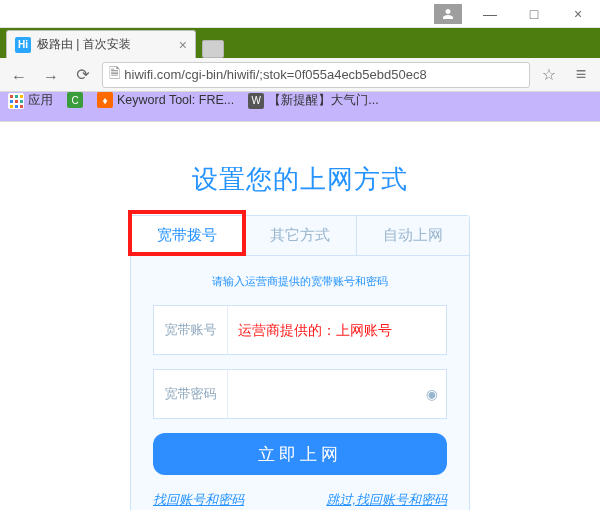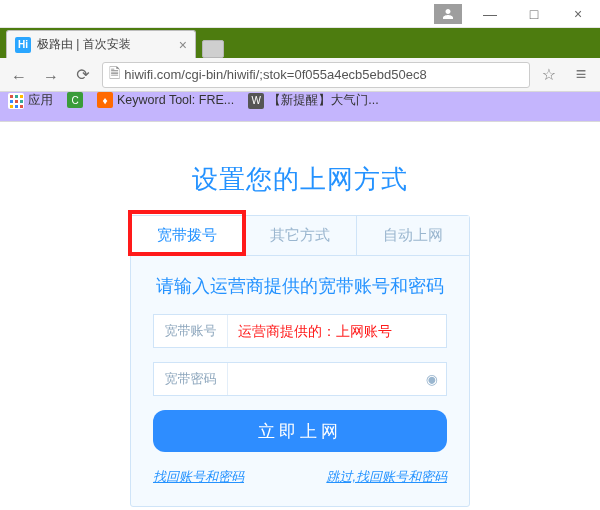--- a/index.html
+++ b/index.html
@@ -39,22 +39,22 @@
   
   .page { position:relative; height:388px; background:#fff; display:flex; flex-direction:column; align-items:center; padding-top:40px; }
   .page-title { font-size:26px; color:#2492ff; font-weight:400; letter-spacing:1px; }
   .card { margin-top:18px; width:340px; background:#f4faff; border:1px solid #cfe4f8; border-radius:3px; }
   .tabs { display:flex; }
   .tab { flex:1; height:40px; display:flex; align-items:center; justify-content:center; font-size:15px; color:#9ab6cf; background:#f4faff; border-bottom:1px solid #cfe4f8; border-right:1px solid #cfe4f8; }
   .tab:last-child { border-right:none; }
   .tab.active { background:#fff; color:#2492ff; border-bottom:1px solid #fff; }
   .highlight-box { position:absolute; border:4px solid #ff1a1a; pointer-events:none; }
   .card-body { padding:18px 22px 20px; display:flex; flex-direction:column; align-items:center; }
-  .hint { font-size:18px; color:#2492ff; margin-bottom:16px; }
-  .field { width:100%; display:flex; border:1px solid #cfe4f8; background:#fff; margin-bottom:14px; height:34px; position:relative; }
+  .hint { font-size:11px; color:#2492ff; margin-bottom:16px; }
+  .field { width:100%; display:flex; border:1px solid #cfe4f8; background:#fff; margin-bottom:14px; height:50px; position:relative; }
   .field-label { width:74px; display:flex; align-items:center; justify-content:center; font-size:13px; color:#8ea7bd; border-right:1px solid #e3eef9; }
   .field-input { flex:1; border:none; outline:none; padding:0 10px; font-size:14px; color:#ff1a1a; }
   .field-input::placeholder { color:#ff1a1a; }
   .eye { position:absolute; right:8px; top:50%; transform:translateY(-50%); color:#9ab6cf; font-size:14px; }
   .submit { width:100%; height:42px; background:#2e8dff; color:#fff; border:none; font-size:17px; letter-spacing:4px; cursor:pointer; border-radius:12px; }
   .links { width:100%; display:flex; justify-content:space-between; margin-top:16px; font-size:13px;font-style:italic; }
   .links a { color:#2492ff; text-decoration:underline; }
 </style>
 </head>
 <body>

